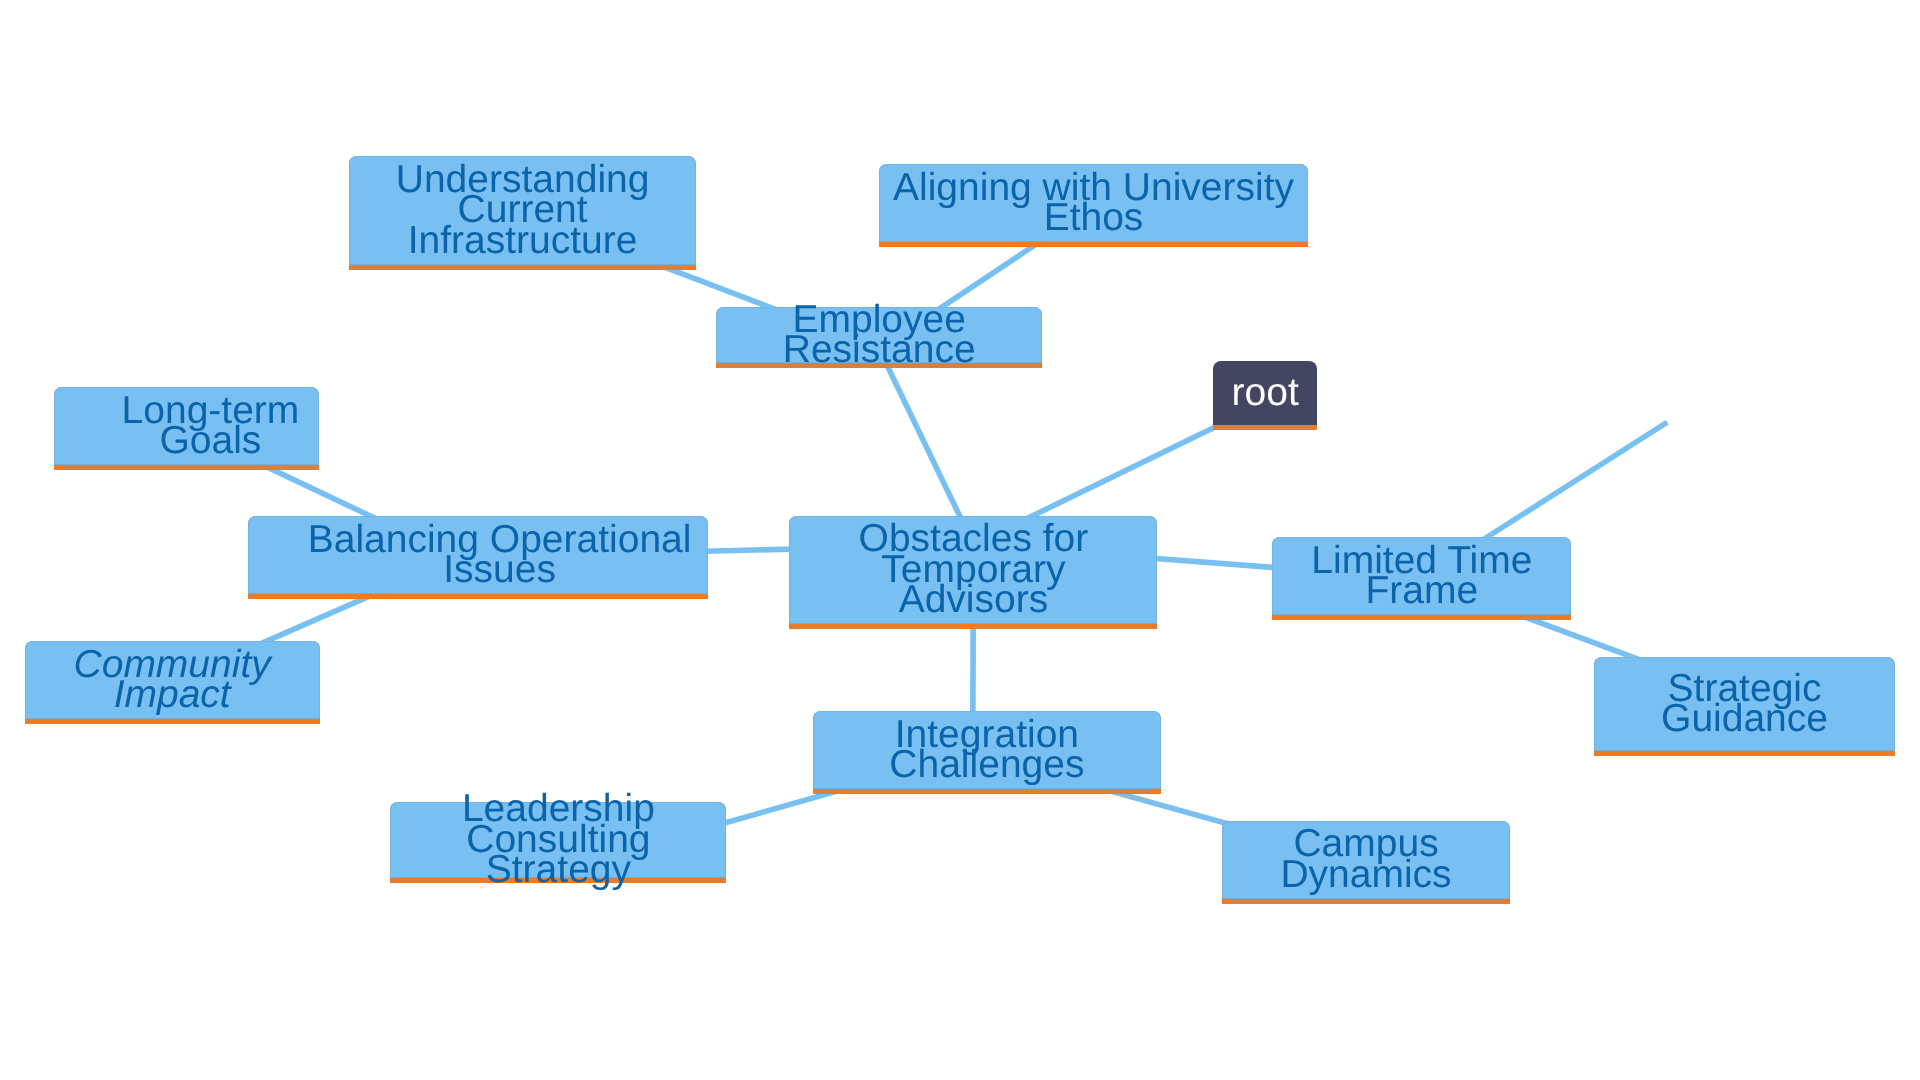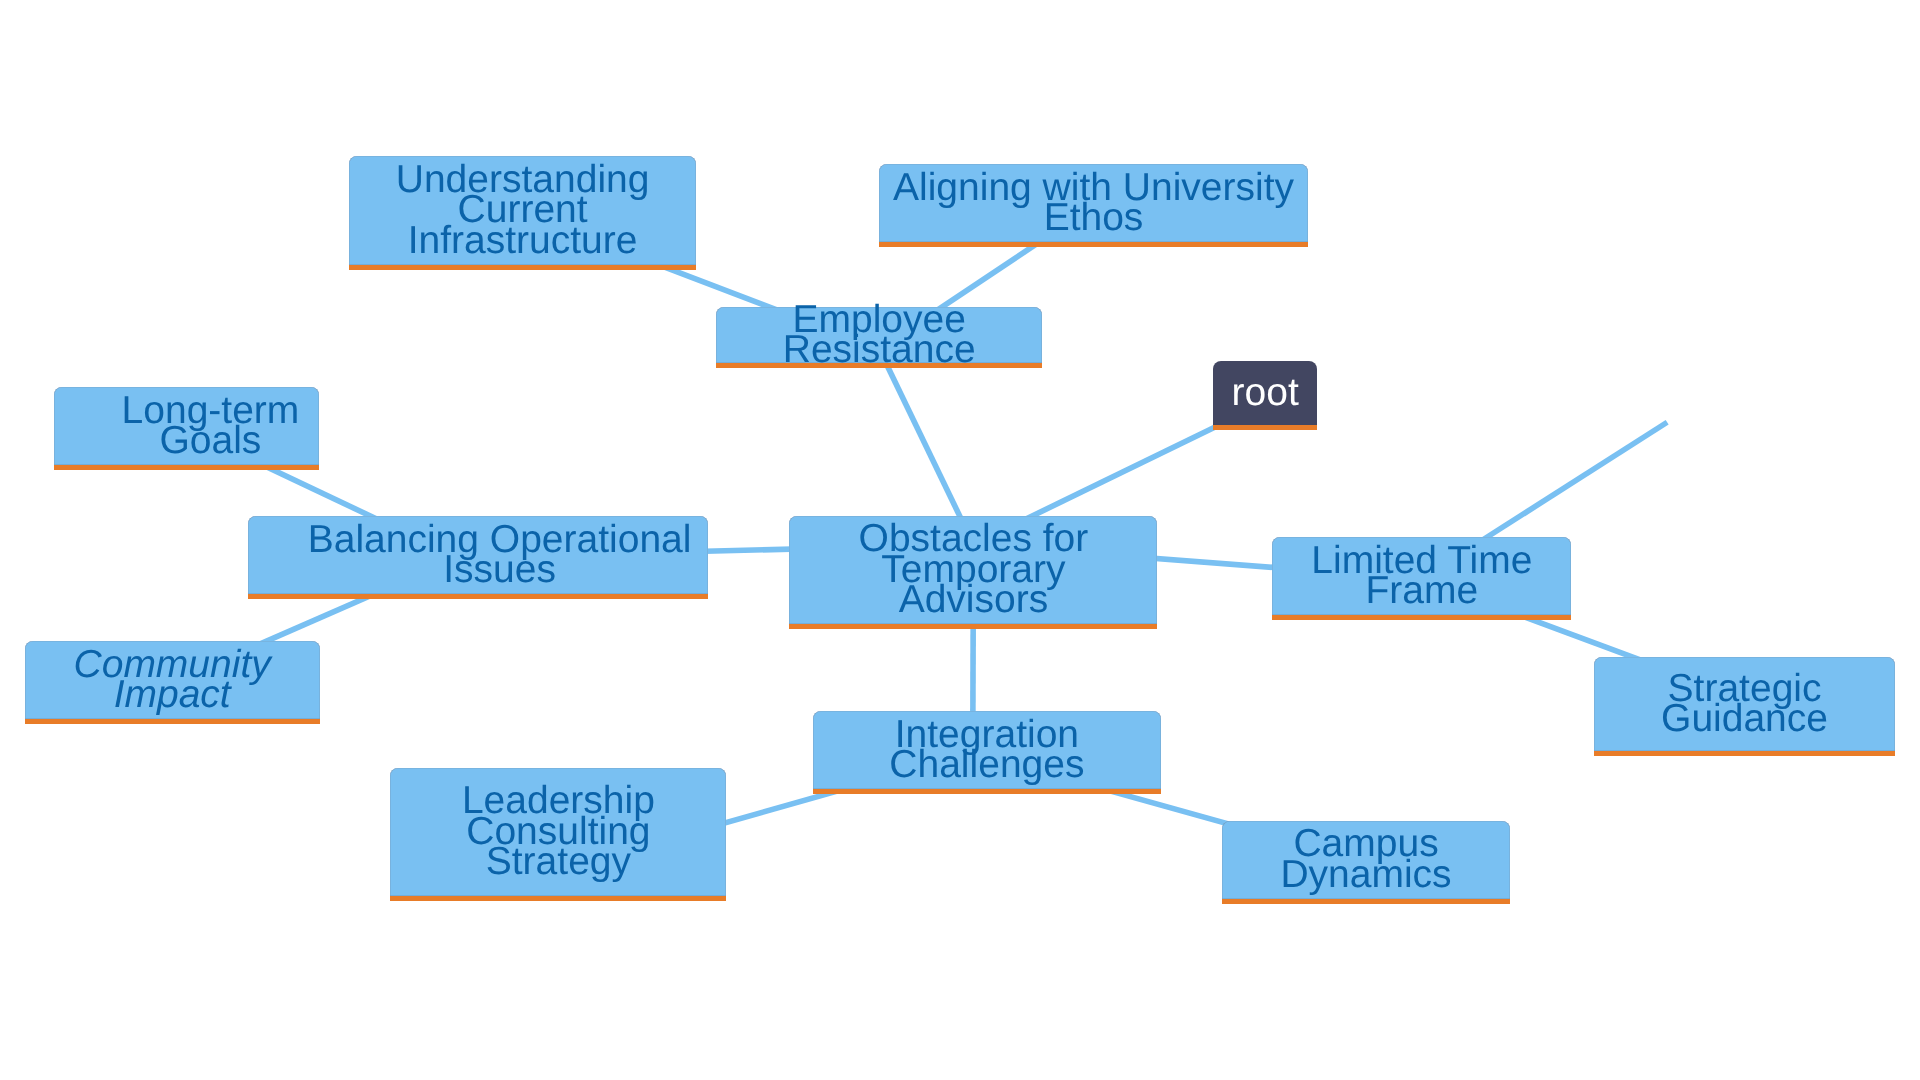--- a/index.html
+++ b/index.html
@@ -79,21 +79,21 @@
 
 
   <div class="node leaf" style="left: 1593.7px; top: 657.1px; width: 301.7px; height: 99px;">
     <span class="lbl"><span class="ln">Strategic Guidance</span></span>
   </div>
 
   <div class="node branch" style="left: 801.9px; top: 711.1px; width: 348px; height: 83.1px; margin-left: 11px;">
     <span class="lbl"><span class="ln">Integration Challenges</span></span>
   </div>
 
-  <div class="node leaf" style="left: 390.3px; top: 768px; width: 336.2px; height: 133px;">
+  <div class="node leaf" style="left: 390.3px; top: 802px; width: 336.2px; height: 81px;">
     <span class="lbl"><span class="ln">Leadership Consulting</span><br><span class="ln">Strategy</span></span>
   </div>
 
   <div class="node leaf" style="left: 1222.2px; top: 820.7px; width: 287.7px; height: 83.1px;">
     <span class="lbl"><span class="ln">Campus Dynamics</span></span>
   </div>
 
 </div>
 
 </body></html>

